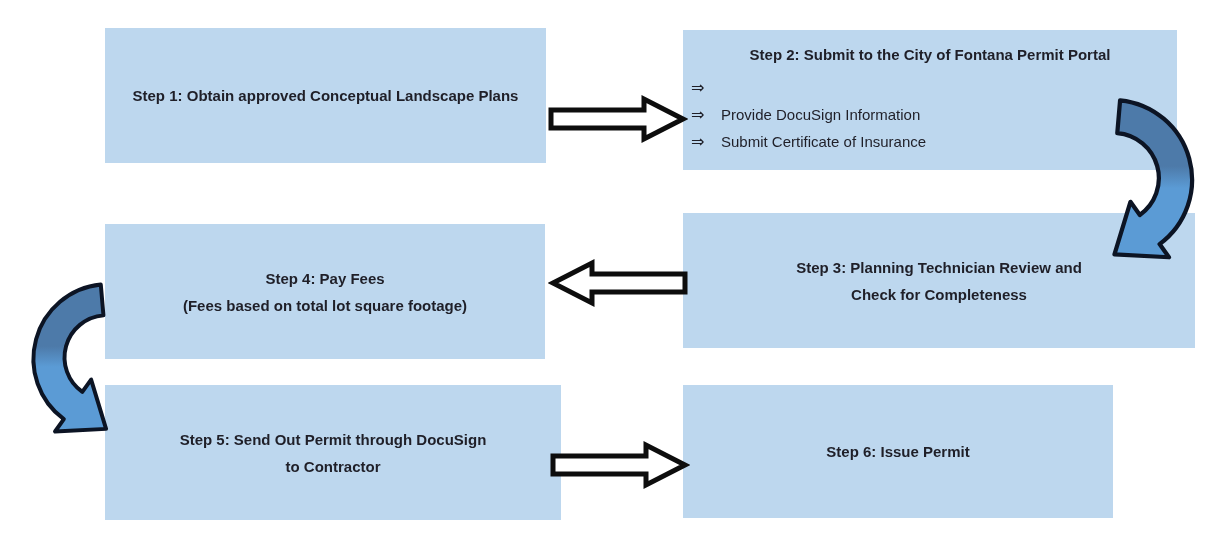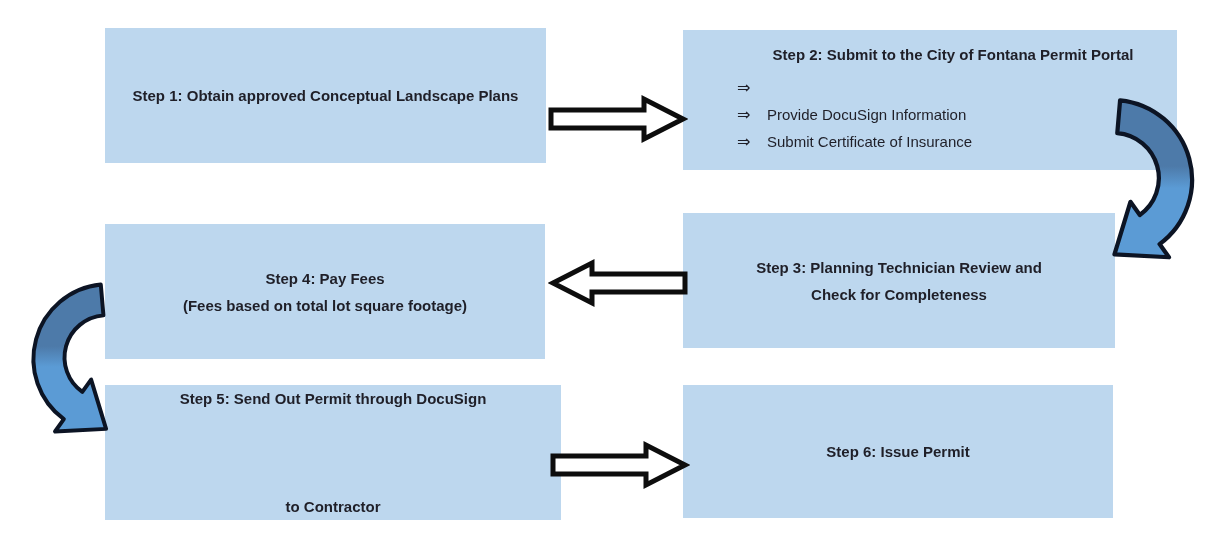--- a/index.html
+++ b/index.html
@@ -72,46 +72,46 @@
 </style>
 </head>
 <body>
 
 <div class="canvas">
 
   <div class="box" style="left:105px;top:28px;width:441px;height:135px;">
     <div class="box-line">Step 1: Obtain approved Conceptual Landscape Plans</div>
   </div>
 
-  <div class="box step2" style="left:683px;top:30px;width:494px;height:140px;padding-left:46px;">
+  <div class="box step2" style="left:683px;top:30px;width:494px;height:140px;">
     <div class="s2-title">Step 2: Submit to the City of Fontana Permit Portal</div>
     <div class="s2-bullet">
       <span class="bchar">⇒</span>
     </div>
     <div class="s2-bullet">
       <span class="bchar">⇒</span>
       <span>Provide DocuSign Information</span>
     </div>
     <div class="s2-bullet">
       <span class="bchar">⇒</span>
       <span>Submit Certificate of Insurance</span>
     </div>
   </div>
 
-  <div class="box" style="left:683px;top:213px;width:432px;height:135px;">
+  <div class="box" style="left:683px;top:213px;width:512px;height:135px;">
     <div class="box-line">Step 3: Planning Technician Review and</div>
     <div class="box-line">Check for Completeness</div>
   </div>
 
   <div class="box" style="left:105px;top:224px;width:440px;height:135px;">
     <div class="box-line">Step 4: Pay Fees</div>
     <div class="box-line">(Fees based on total lot square footage)</div>
   </div>
 
-  <div class="box" style="left:105px;top:385px;width:456px;height:135px;justify-content:space-between;">
+  <div class="box" style="left:105px;top:385px;width:456px;height:135px;">
     <div class="box-line">Step 5: Send Out Permit through DocuSign</div>
     <div class="box-line">to Contractor</div>
   </div>
 
   <div class="box" style="left:683px;top:385px;width:430px;height:133px;">
     <div class="box-line">Step 6: Issue Permit</div>
   </div>
 
   <svg class="arrow-svg" style="left:548px;top:94px;" width="140" height="50" viewBox="0 0 140 50">
     <polygon points="3,16 96,16 96,5 135,25 96,45 96,34 3,34" fill="var(--arrow-fill,#ffffff)" stroke="var(--arrow-outline,#0d0d0d)" stroke-width="5" stroke-linejoin="miter"></polygon>

